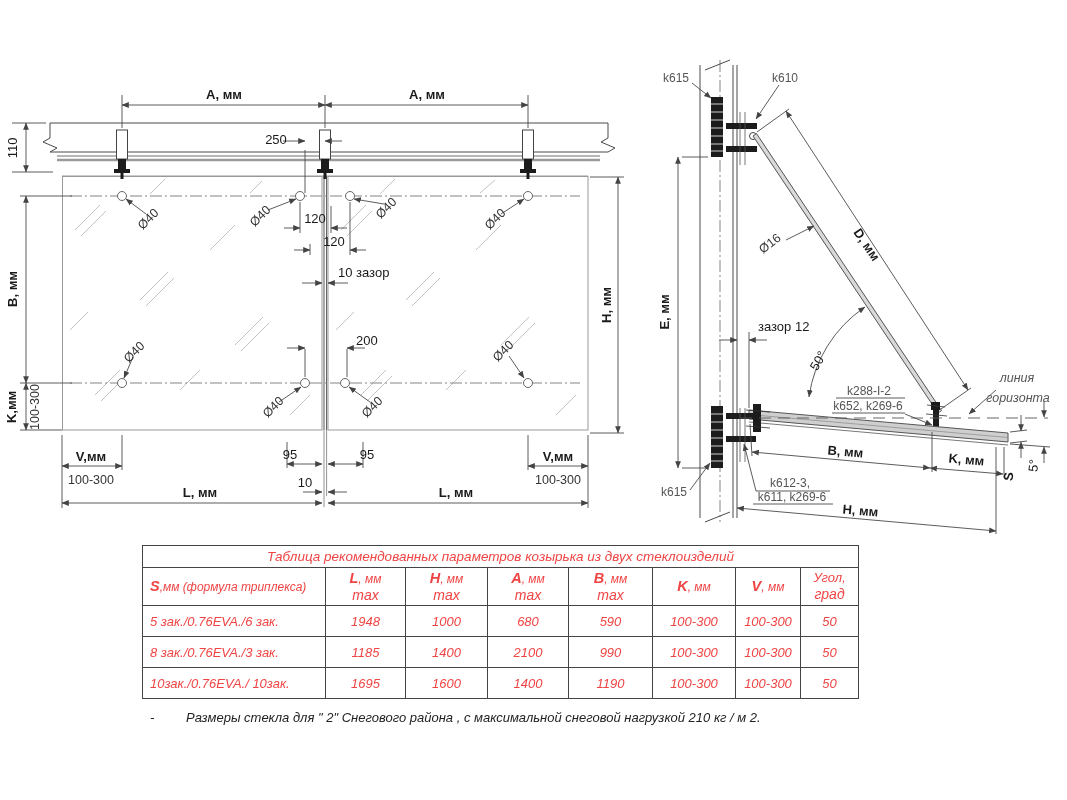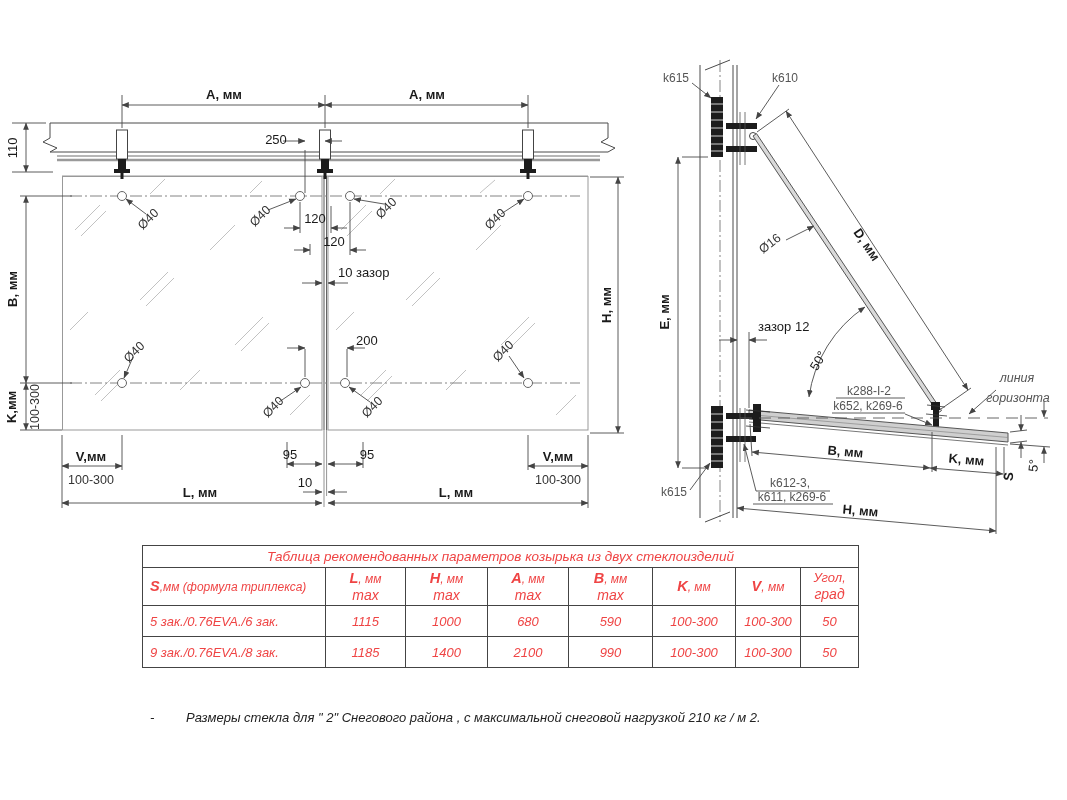--- a/index.html
+++ b/index.html
@@ -300,34 +300,44 @@
       <td><span class="hsym">L</span><span class="hunit">, мм</span><span class="hsub">max</span></td>
       <td><span class="hsym">H</span><span class="hunit">, мм</span><span class="hsub">max</span></td>
       <td><span class="hsym">A</span><span class="hunit">, мм</span><span class="hsub">max</span></td>
       <td><span class="hsym">B</span><span class="hunit">, мм</span><span class="hsub">max</span></td>
       <td><span class="hsym">K</span><span class="hunit">, мм</span><span class="hsub"></span></td>
       <td><span class="hsym">V</span><span class="hunit">, мм</span><span class="hsub"></span></td>
       <td><span>Угол</span><span class="hunit">,</span><span class="hsub">град</span></td>
     </tr>
     <tr class="r">
       <td class="c-first">5 зак./0.76EVA./6 зак.</td>
-            <td>1115</td>
+            <td>1948</td>
             <td>1000</td>
             <td>680</td>
             <td>590</td>
             <td>100-300</td>
             <td>100-300</td>
             <td>50</td>
     </tr>
     <tr class="r">
-      <td class="c-first">9 зак./0.76EVA./8 зак.</td>
+      <td class="c-first">8 зак./0.76EVA./3 зак.</td>
             <td>1185</td>
             <td>1400</td>
             <td>2100</td>
             <td>990</td>
+            <td>100-300</td>
+            <td>100-300</td>
+            <td>50</td>
+    </tr>
+    <tr class="r">
+      <td class="c-first">10зак./0.76EVA./ 10зак.</td>
+            <td>1695</td>
+            <td>1600</td>
+            <td>1400</td>
+            <td>1190</td>
             <td>100-300</td>
             <td>100-300</td>
             <td>50</td>
     </tr>
   </tbody>
       </table>
 </div>
 
 
 <div class="note">

